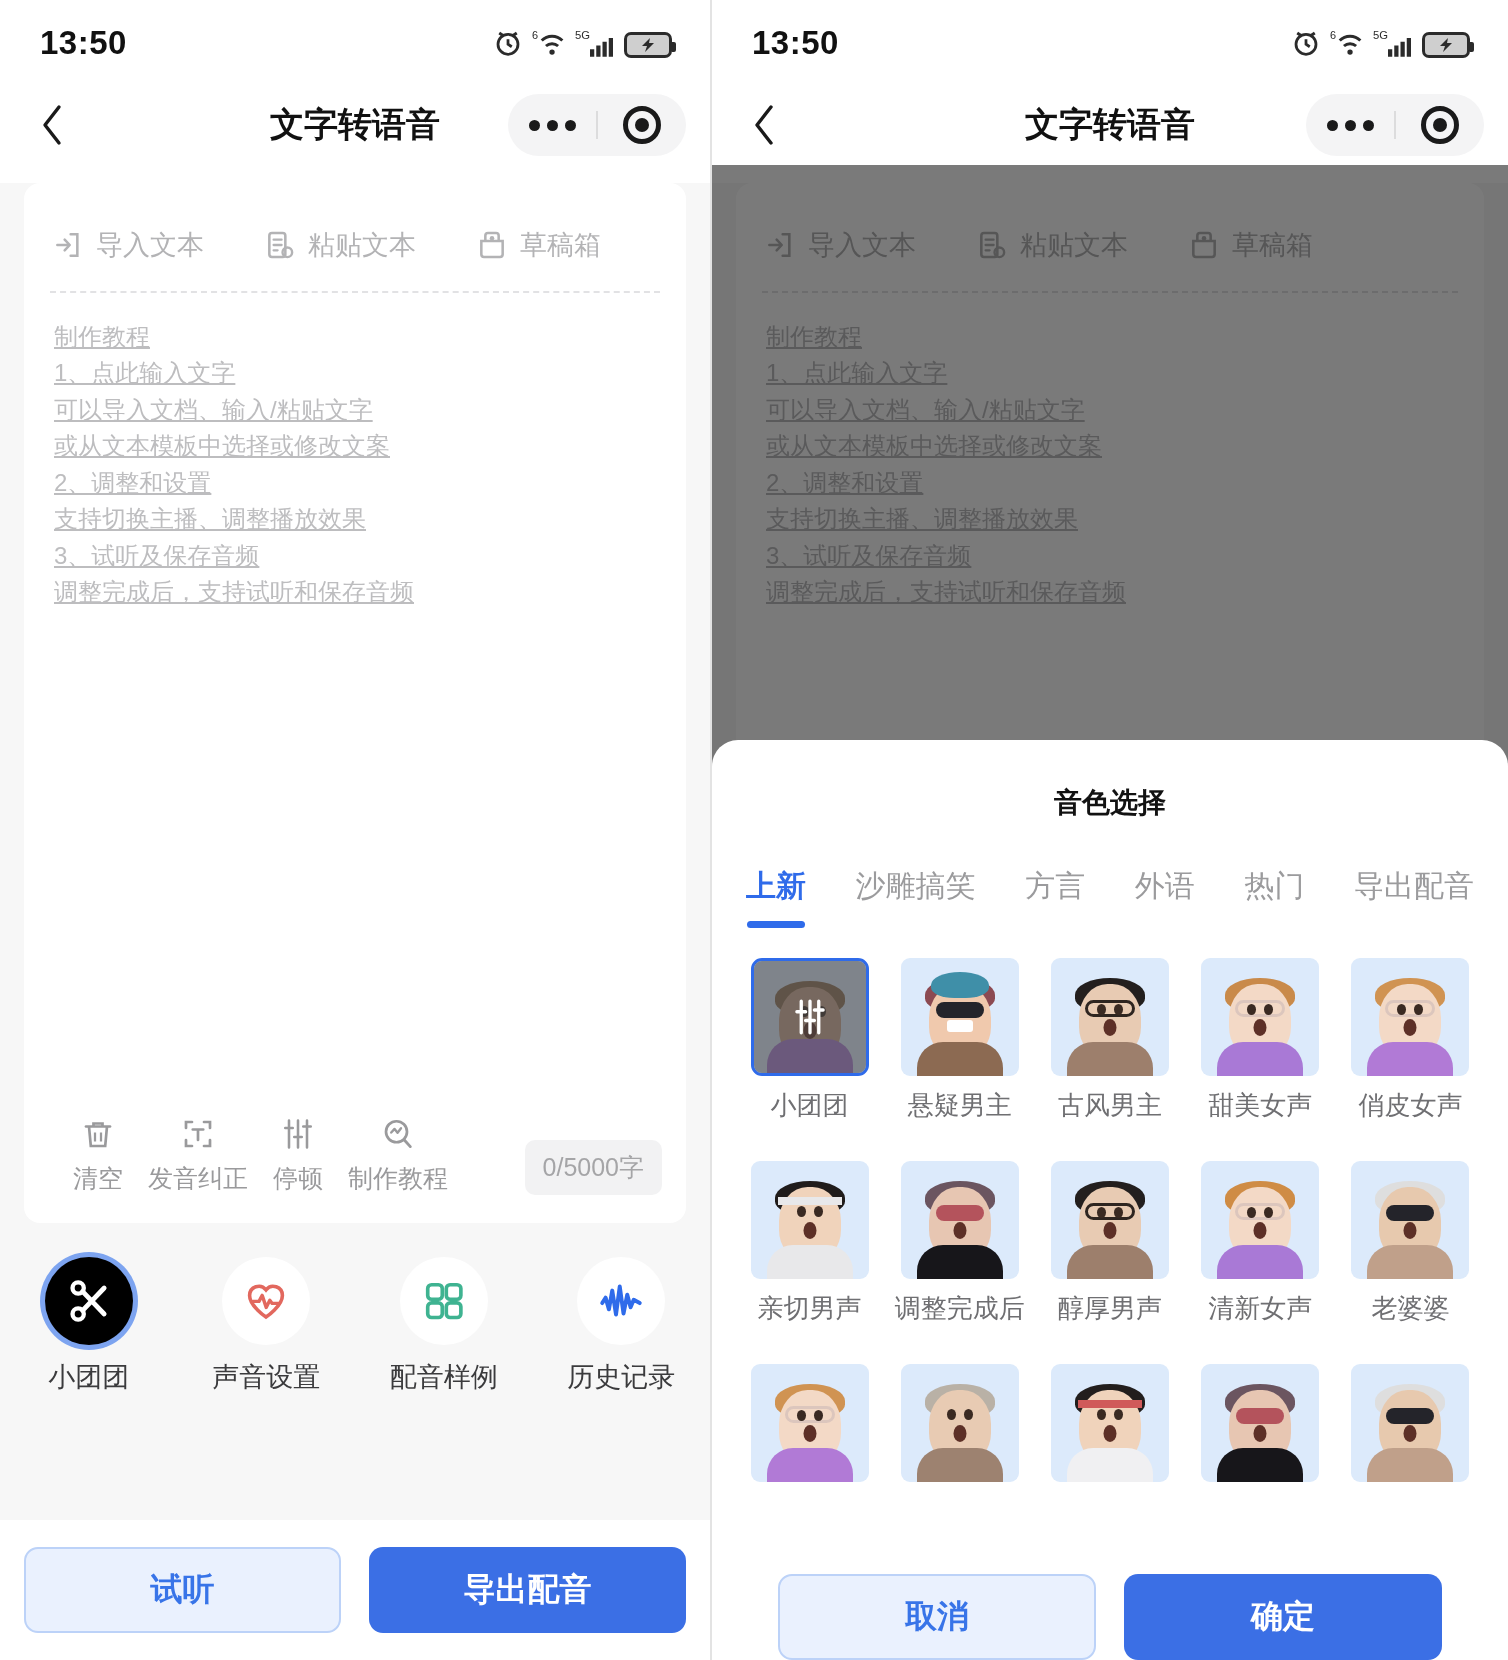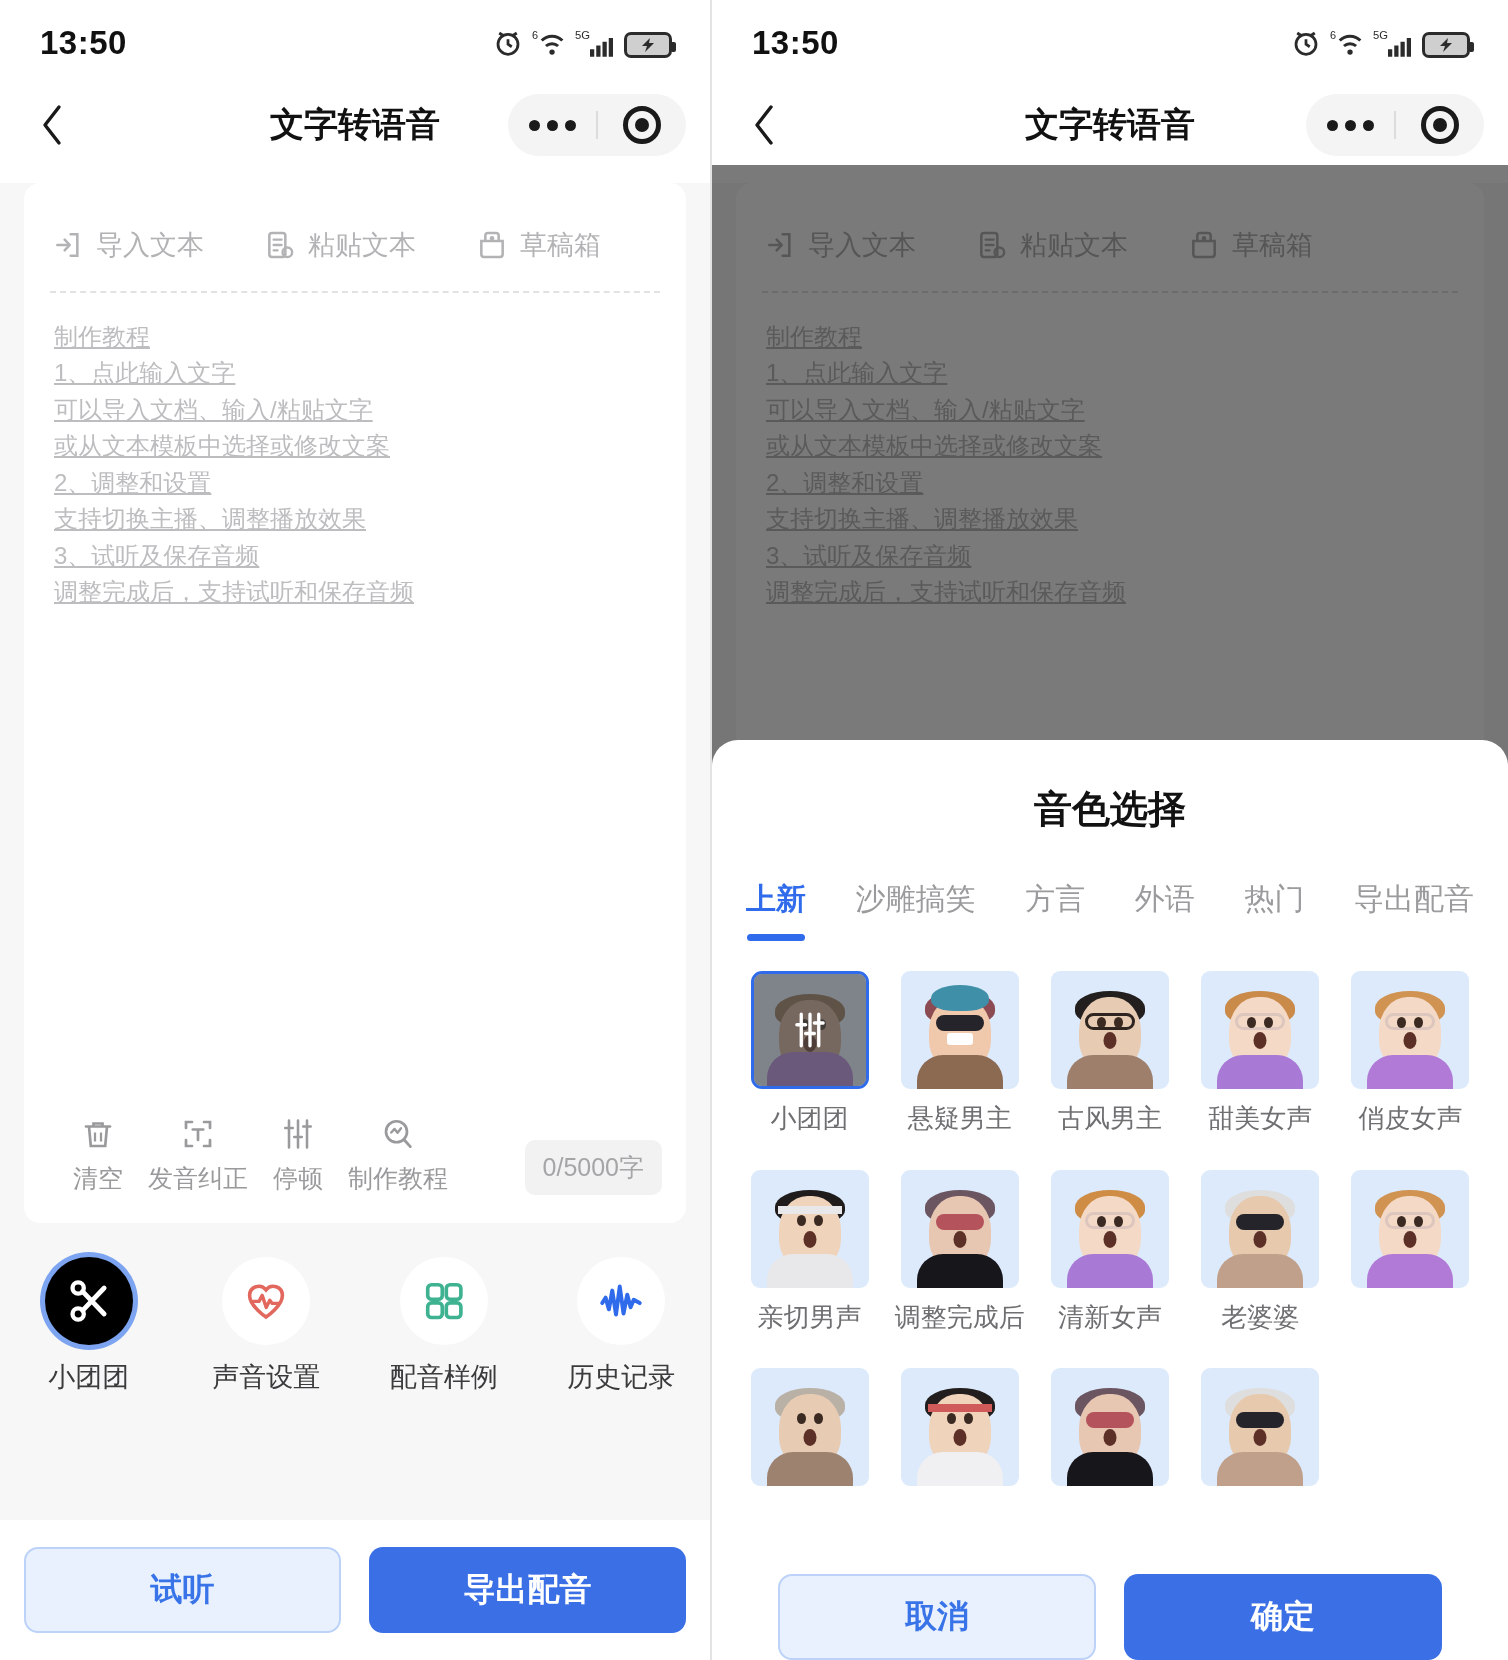--- a/index.html
+++ b/index.html
@@ -182,21 +182,21 @@
   .sheet {
     position:absolute; left:0; right:0; bottom:0;
     height:920px;
     background:#ffffff;
     border-radius:26px 26px 0 0;
     z-index:6;
     display:flex; flex-direction:column;
   }
   .sheet-title {
     text-align:center;
-    font-size:38px; font-weight:600; color:#121212;
+    font-size:28px; font-weight:600; color:#121212;
     padding:44px 0 0 0;
   }
   .sheet-tabs {
     display:flex; align-items:flex-start; justify-content:space-between;
     padding:44px 34px 0 34px;
   }
   .stab {
     font-size:30px; color:#9b9b9d;
     display:flex; flex-direction:column; align-items:center; gap:14px;
   }
@@ -682,20 +682,34 @@
                 <div class="shades" style="left:50%;transform:translateX(-50%);top:44px;background:#b4535c"></div>
                 <div class="mouth" style="left:50%;transform:translateX(-50%);top:61px;width:13px;height:17px"></div>
                 <div class="body" style="background:#17161a"></div>
               </div>
             </div>
             <div class="vname">调整完成后</div>
           </div>
           <div class="vcell">
             <div class="avatar">
               <div class="face">
+                <div class="hair" style="left:50%;transform:translateX(-50%);top:20px;width:70px;height:34px;background:#231f1e"></div>
+                <div class="head" style="top:26px;background:#e8cbb3"></div>
+                <div class="glasses" style="left:50%;transform:translateX(-50%);top:42px;border-color:#2e2520"></div>
+                <div class="eye" style="left:46px;top:46px"></div>
+                <div class="eye" style="left:63px;top:46px"></div>
+                <div class="mouth" style="left:50%;transform:translateX(-50%);top:61px;width:13px;height:17px"></div>
+                <div class="body" style="background:#9d7f6c"></div>
+              </div>
+            </div>
+            <div class="vname">醇厚男声</div>
+          </div>
+          <div class="vcell">
+            <div class="avatar">
+              <div class="face">
                 <div class="hair" style="left:50%;transform:translateX(-50%);top:20px;width:70px;height:34px;background:#cf8c45"></div>
                 <div class="head" style="top:26px;background:#f3d9c6"></div>
                 <div class="glasses" style="left:50%;transform:translateX(-50%);top:42px;border-color:#dcc6bd"></div>
                 <div class="eye" style="left:46px;top:46px"></div>
                 <div class="eye" style="left:63px;top:46px"></div>
                 <div class="mouth" style="left:50%;transform:translateX(-50%);top:61px;width:13px;height:17px"></div>
                 <div class="body" style="background:#a979d6"></div>
               </div>
             </div>
             <div class="vname">清新女声</div>

